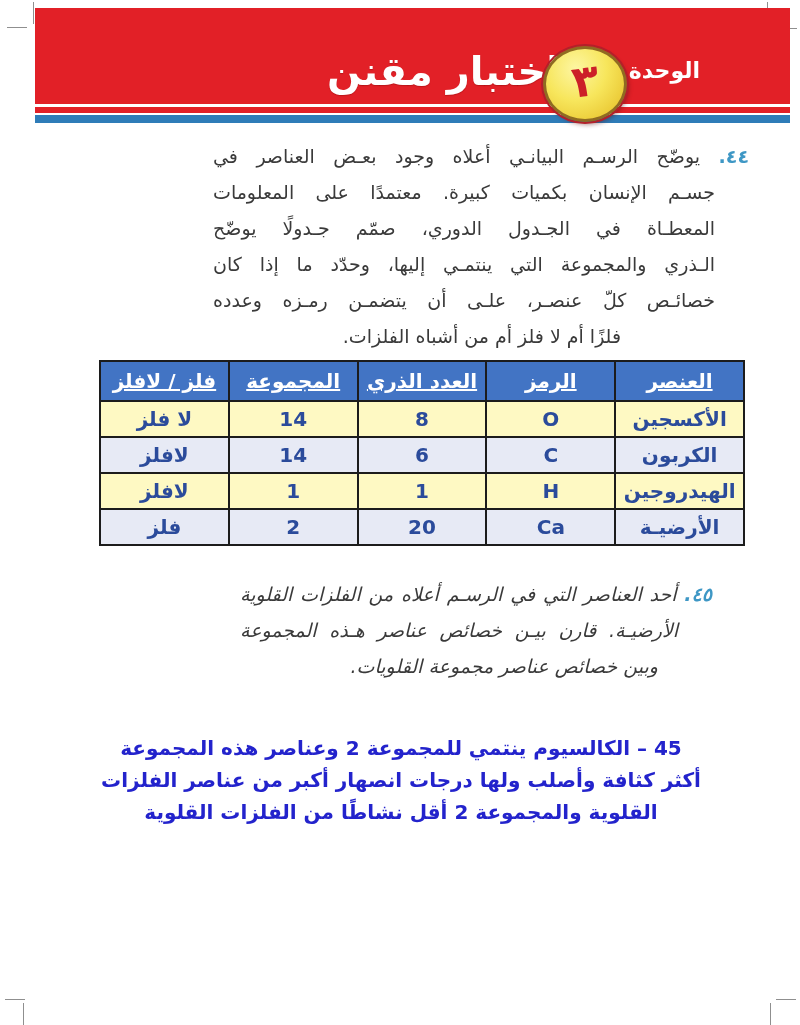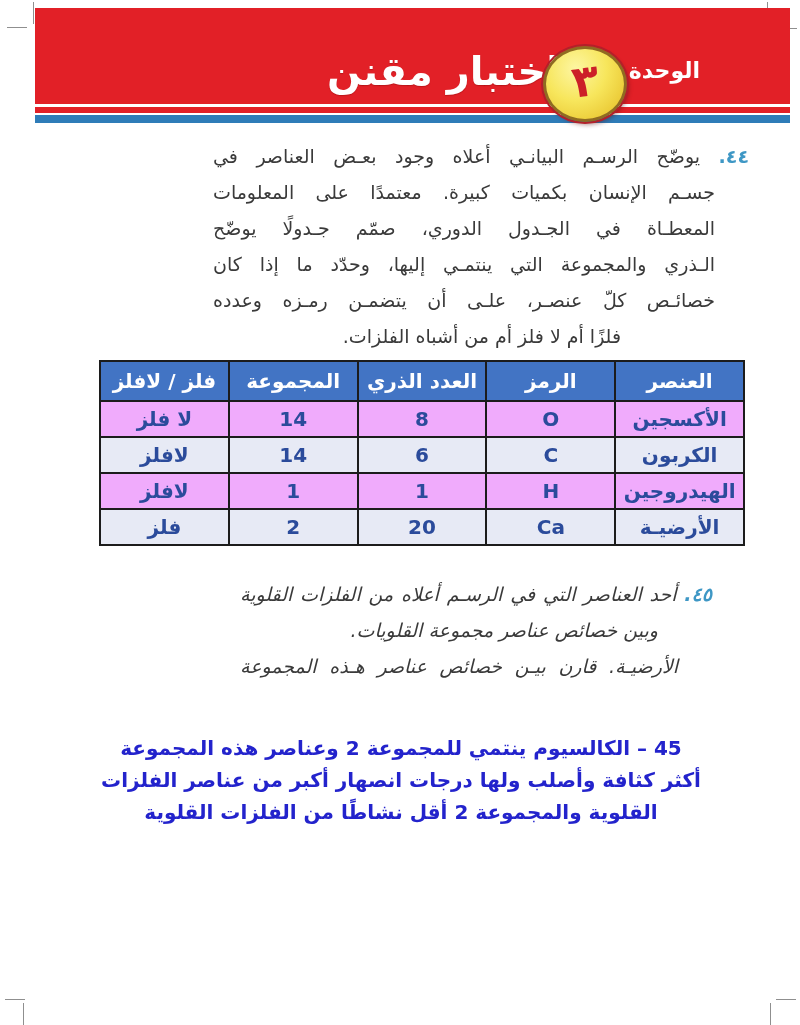--- a/index.html
+++ b/index.html
@@ -66,26 +66,26 @@
   table.elements {
     position:absolute; left:99px; top:360px; width:646px;
     border-collapse:collapse; direction:rtl; table-layout:fixed;
     border:2px solid #1c1c1c;
   }
   table.elements th, table.elements td {
     border:2px solid #1c1c1c; text-align:center; vertical-align:middle;
     font-weight:bold;
   }
   table.elements th {
-    background:#4274c4; color:#ffffff; font-size:20px; height:40px;
+    background:#4274c4; color:#ffffff; font-size:20px; height:40px;text-decoration:underline;
   }
   table.elements td {
     font-size:20px; color:#2b4b9b; height:36px;
   }
-  tr.row-dark td  { background:#f0abfc; }
+  tr.row-dark td  { background:#fef9c3; }
   tr.row-light td { background:#e7eaf5; }
   
   .answer {
     position:absolute; left:95px; top:732px; width:612px;
     direction:rtl; text-align:center; color:#2323cc;
     font-size:20px; font-weight:bold;
   }
   .answer .aline { line-height:32px; }
 </style>
 </head>
@@ -166,22 +166,22 @@
         <td>فلز</td>
       </tr>
     </tbody>
   </table>
 
   <section class="question q45">
     <div class="qline first">
       <span class="qnum">٤٥.</span>
       <span>أحد العناصر التي في الرسـم أعلاه من الفلزات القلوية</span>
     </div>
+    <div class="qline cont">الأرضيـة. قارن بيـن خصائص عناصر هـذه المجموعة</div>
     <div class="qline cont last">وبين خصائص عناصر مجموعة القلويات.</div>
-    <div class="qline cont">الأرضيـة. قارن بيـن خصائص عناصر هـذه المجموعة</div>
   </section>
 
   <section class="answer">
     <div class="aline">45 – الكالسيوم ينتمي للمجموعة 2 وعناصر هذه المجموعة</div>
     <div class="aline">أكثر كثافة وأصلب ولها درجات انصهار أكبر من عناصر الفلزات</div>
     <div class="aline">القلوية والمجموعة 2 أقل نشاطًا من الفلزات القلوية</div>
   </section>
 
 </div>
 

